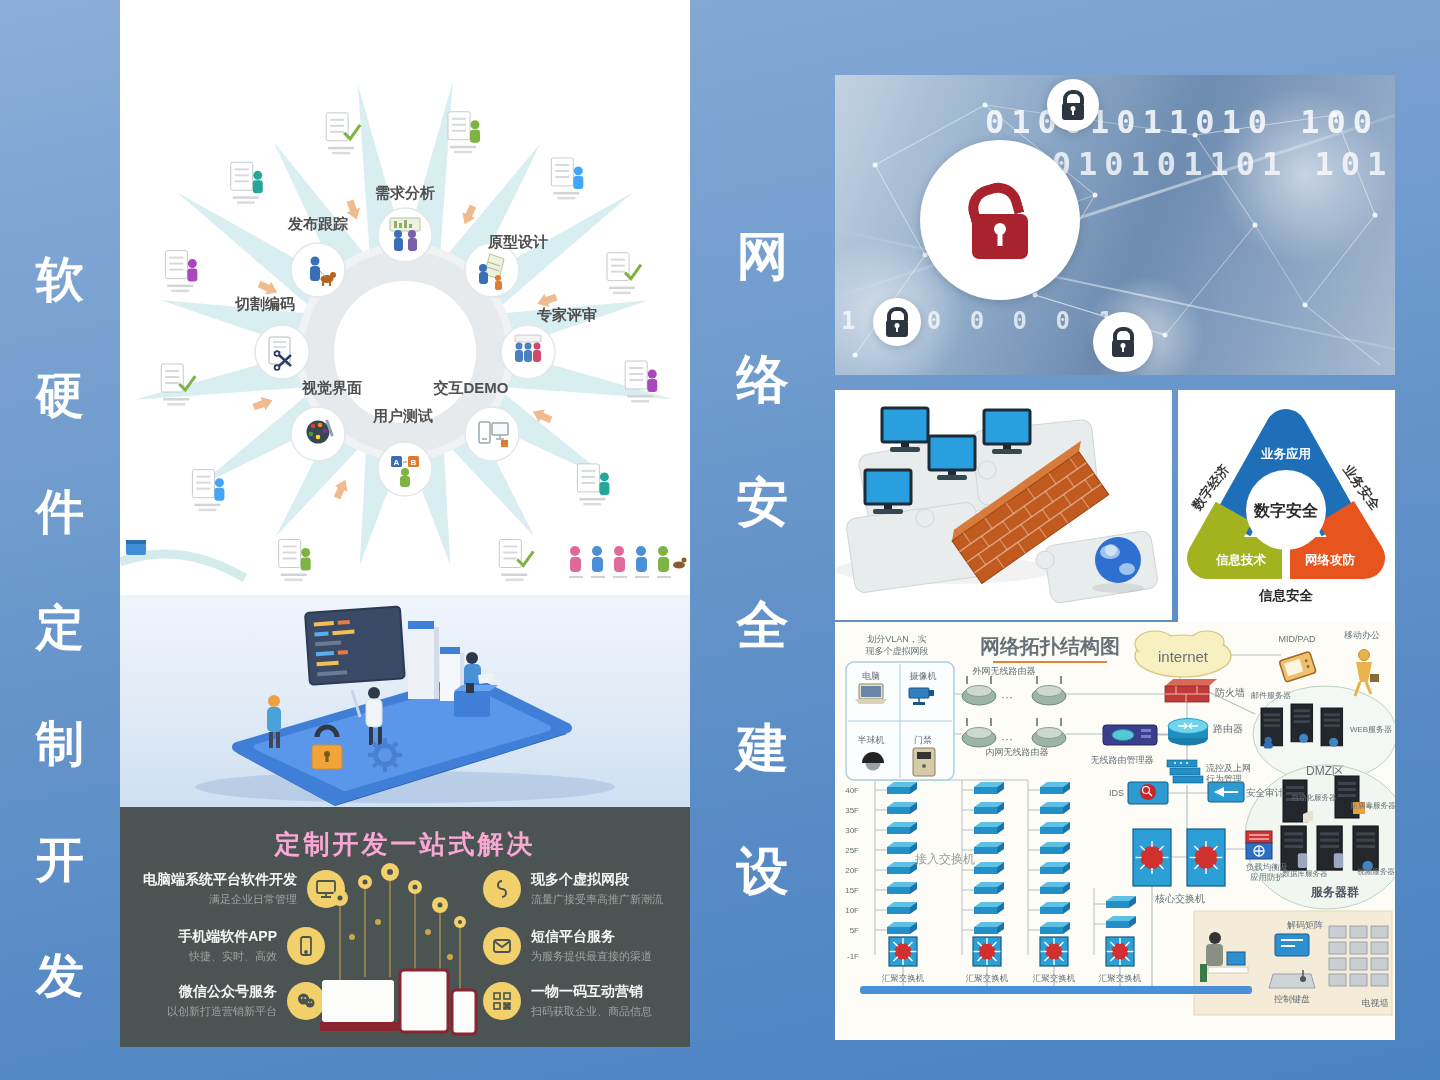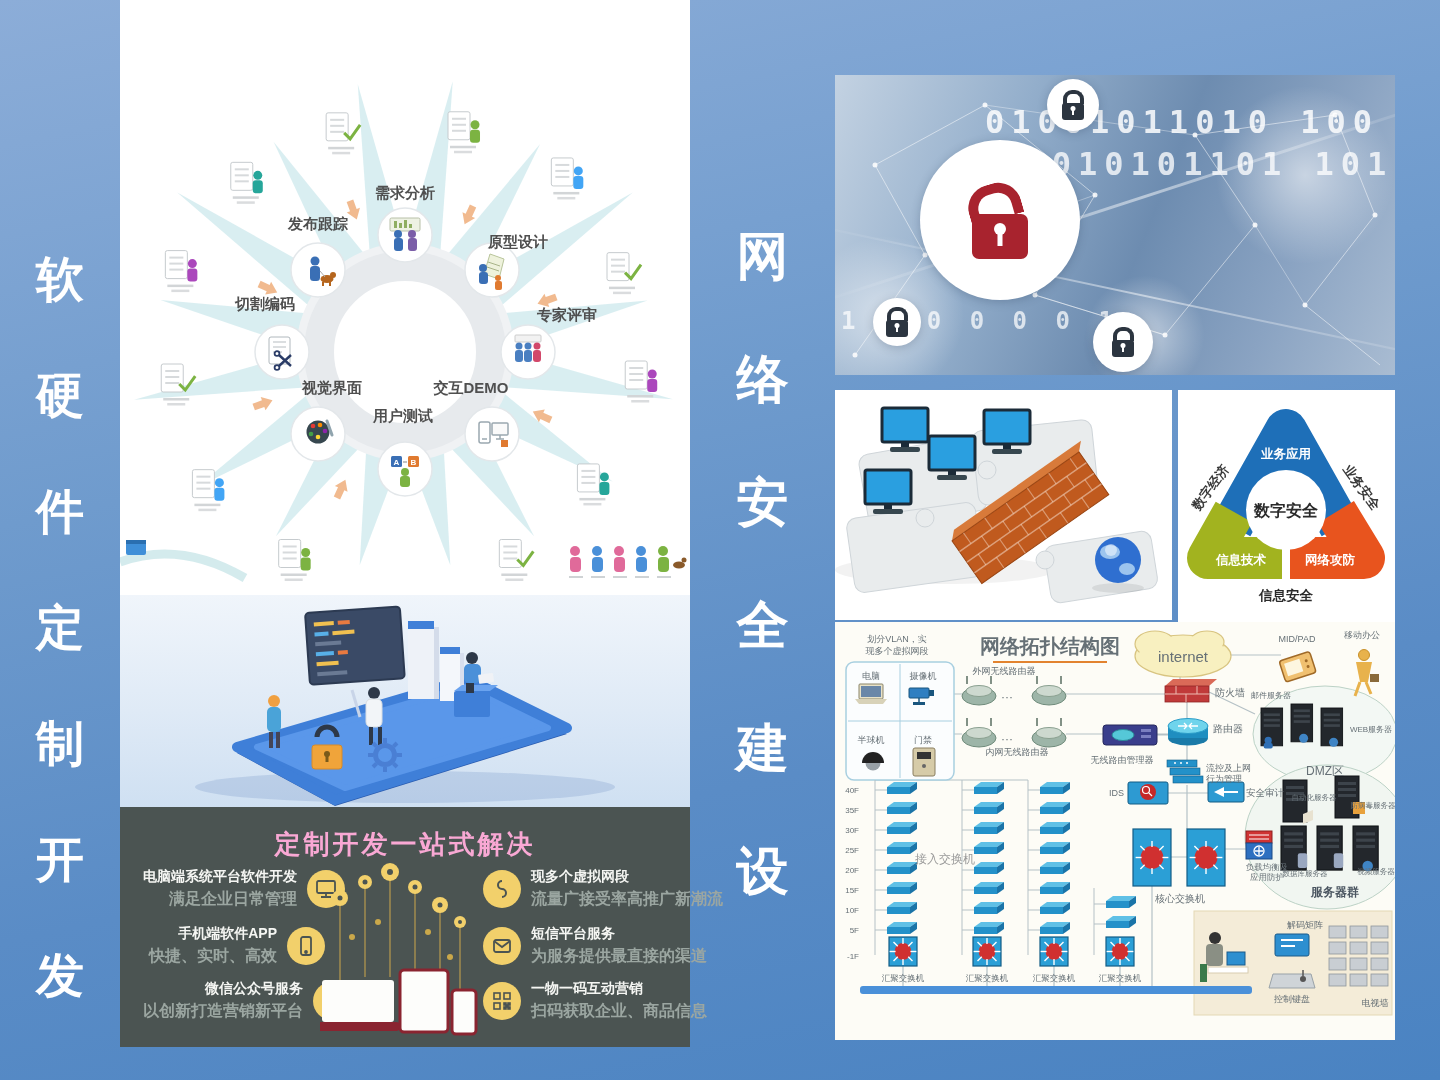--- a/index.html
+++ b/index.html
@@ -17,21 +17,21 @@
   .solutions{position:absolute;left:0;top:807px;width:570px;height:240px;background:#4b5452;}
   .sol-title-main{position:absolute;left:0;top:20px;width:100%;text-align:center;color:#f9a8d4;
     font-size:26px;font-weight:bold;letter-spacing:3px;}
   .sol-row{position:absolute;display:flex;align-items:center;gap:10px;height:44px;}
   .sol-row.l{left:8px;width:182px;margin-left:15px;}
   .sol-row.r{left:363px;width:200px;}
   .sol-text{flex:1;}
   .sol-row.l .sol-text{text-align:right;}
   .sol-row.r .sol-text{text-align:left;}
   .sol-t{color:#f5f6f3;font-size:14px;font-weight:bold;white-space:nowrap;}
-  .sol-s{color:#9ba6a1;font-size:16px;margin-top:3px;white-space:nowrap;font-weight:bold;}
+  .sol-s{color:#9ba6a1;font-size:11px;margin-top:3px;white-space:nowrap;}
   .sol-icon{width:38px;height:38px;border-radius:50%;background:#f2d06b;flex:0 0 38px;
     display:flex;align-items:center;justify-content:center;}
   
   .banner{position:absolute;left:835px;top:75px;width:560px;height:300px;overflow:hidden;
     background:linear-gradient(112deg,#c3d2e2 0%,#93aecb 30%,#6d8cb0 55%,#8aa3c2 78%,#a9bcd2 100%);}
   .banner .streak{position:absolute;background:linear-gradient(90deg,rgba(255,255,255,0),rgba(255,255,255,.5),rgba(255,255,255,0));}
   .bokeh{position:absolute;border-radius:50%;background:radial-gradient(circle,rgba(255,255,255,.55),rgba(255,255,255,0) 70%);}
   .bin{position:absolute;color:rgba(255,255,255,.9);font-family:"DejaVu Sans Mono","Liberation Mono",monospace;
     font-weight:bold;letter-spacing:7px;white-space:nowrap;}
   .circ{position:absolute;border-radius:50%;background:#fff;display:flex;align-items:center;justify-content:center;box-shadow:0 2px 10px rgba(30,50,80,.25);}

